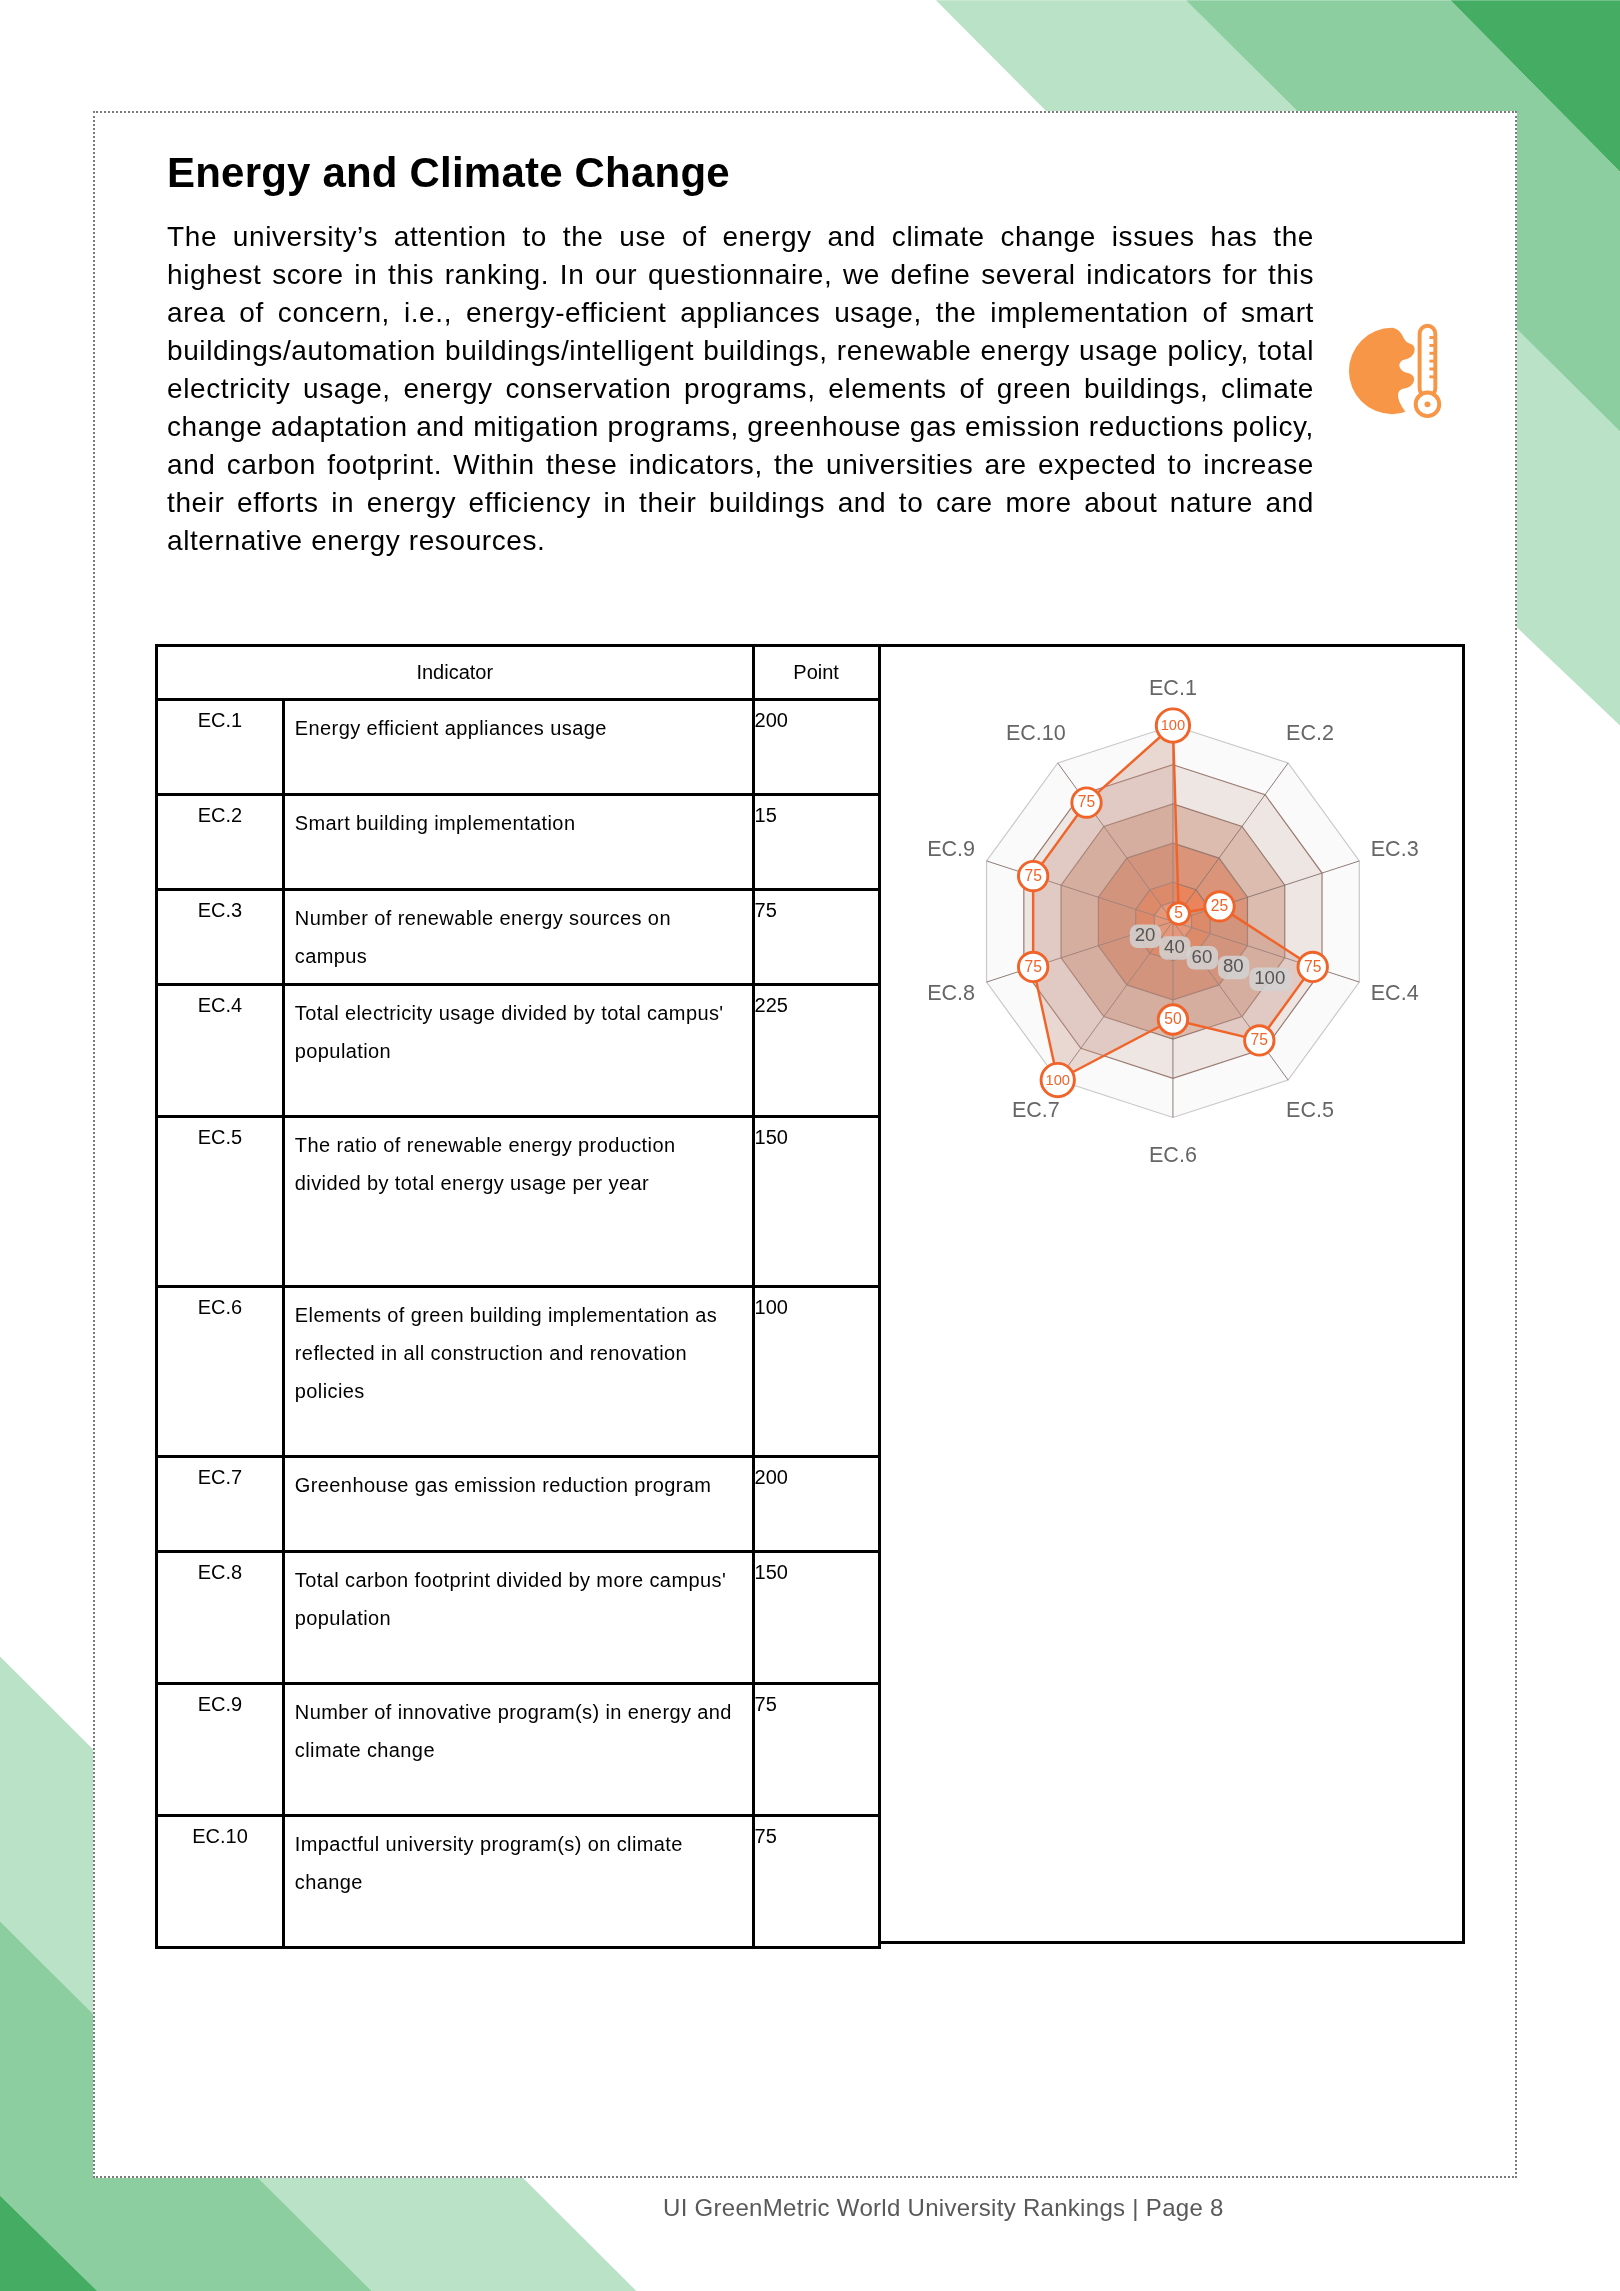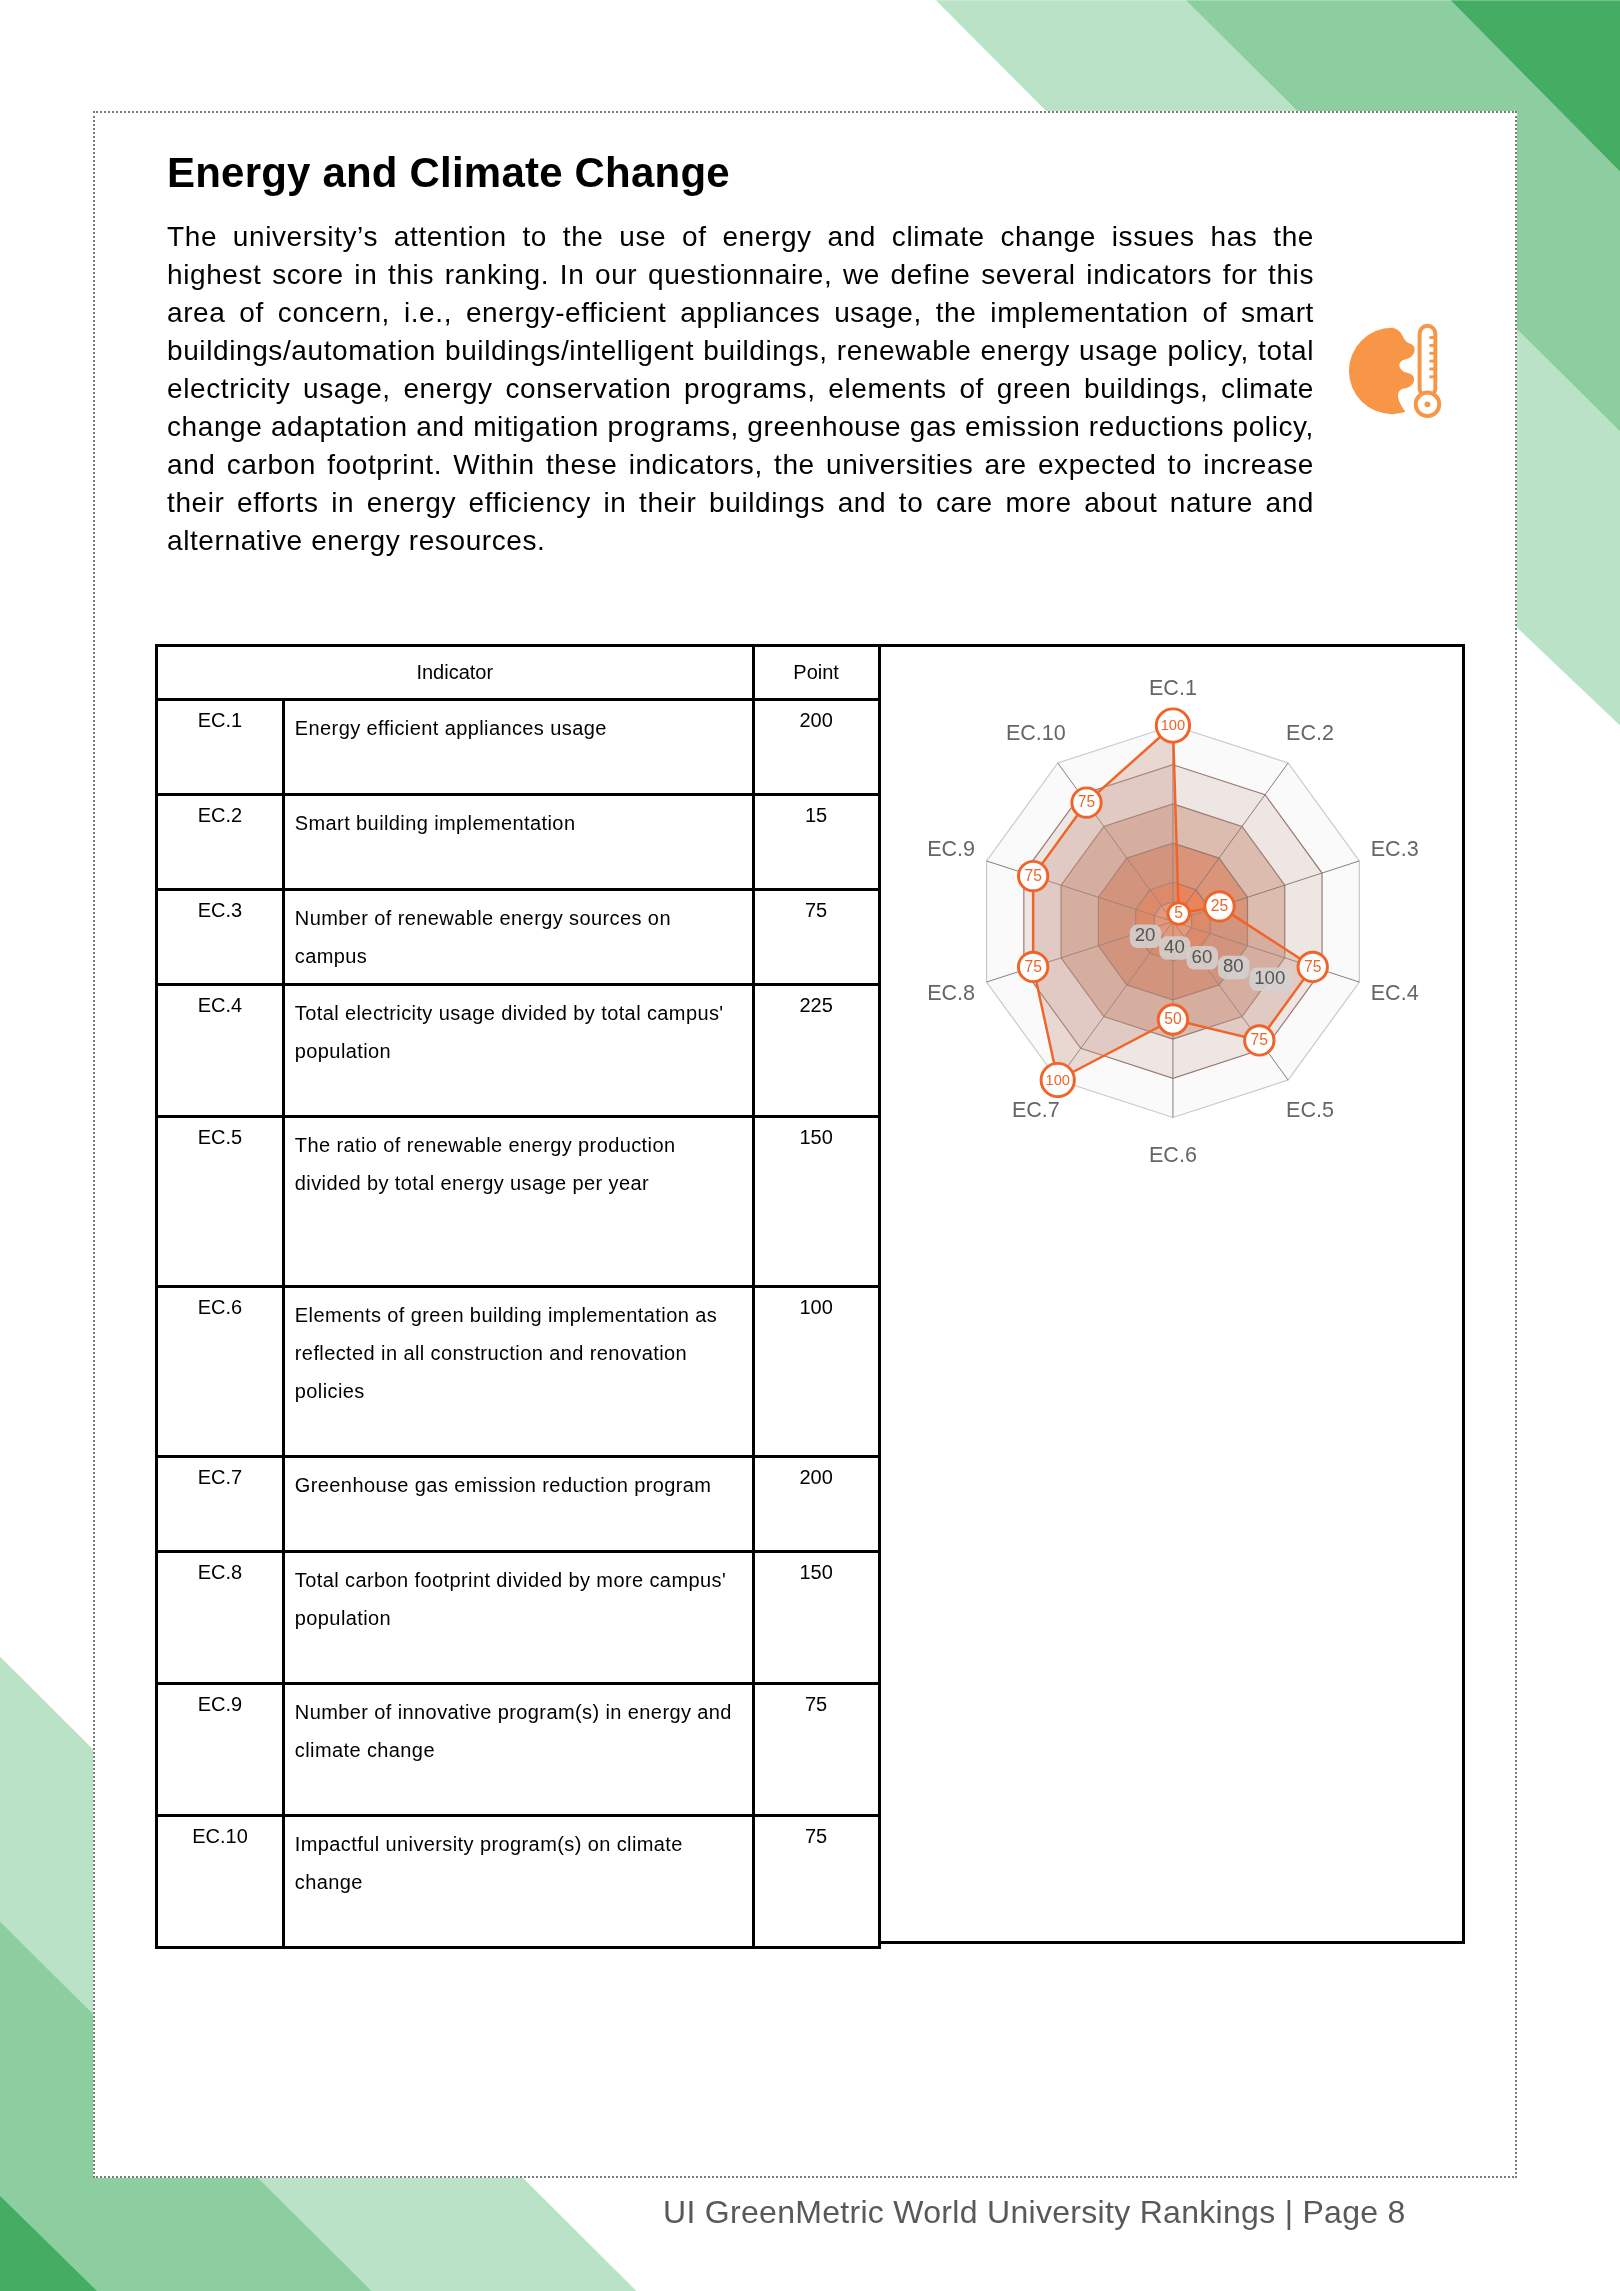--- a/index.html
+++ b/index.html
@@ -10,26 +10,26 @@
            border:2px dotted #7a7a7a; box-sizing:border-box; background:#fff; }
   .title { position:absolute; left:167px; top:149px; font-size:42px; font-weight:bold; letter-spacing:0.2px; }
   .para { position:absolute; left:167px; top:218px; width:1147px; font-size:28px; line-height:38px;
           text-align:justify; letter-spacing:0.6px; }
   .icon { position:absolute; left:1345px; top:314px; width:108px; height:108px; }
   table.ind { position:absolute; left:155px; top:644px; border-collapse:collapse; font-size:20px; }
   table.ind td, table.ind th { border:3.9px solid #000; vertical-align:top; padding:0; }
   table.ind th { font-weight:normal; height:51px; vertical-align:middle; text-align:center; }
   .c-code { width:124px; text-align:center; padding-top:7.8px !important; }
   .c-desc { width:449px; padding:7.8px 7.8px 3.9px 9.8px !important; line-height:38px; letter-spacing:0.4px; }
-  .c-pt   { width:123px; text-align:center; padding-top:7.8px !important; }
+  .c-pt   { width:123px; padding-top:7.8px !important; }
   .chart-box { position:absolute; left:878px; top:644px; width:587px; height:1300px;
                border:3.9px solid #000; border-left:none; box-sizing:border-box; }
   .radar { position:absolute; left:0; top:0; }
   .caption { position:absolute; left:0; width:587px; top:592px; text-align:center; font-size:25.5px; line-height:33px; }
-  .footer { position:absolute; left:663px; top:2194px; font-size:32px; color:#595959; letter-spacing:0.3px; }
+  .footer { position:absolute; left:663px; top:2194px; font-size:24px; color:#595959; letter-spacing:0.3px; }
 </style>
 </head>
 <body>
 
 <svg class="deco" width="1620" height="2292" viewBox="0 0 1653 2338">
   <polygon points="955,0 1210,0 1653,440 1653,700" fill="#B9E2C7"></polygon>
   <polygon points="1210,0 1480,0 1653,175 1653,440" fill="#8CCE9F"></polygon>
   <polygon points="1480,0 1653,0 1653,175" fill="#44AD63"></polygon>
   <polygon points="1548,560 1653,660 1653,740 1548,640" fill="#B9E2C7"></polygon>
   <polygon points="0,1690 0,1960 380,2338 650,2338" fill="#B9E2C7"></polygon>

